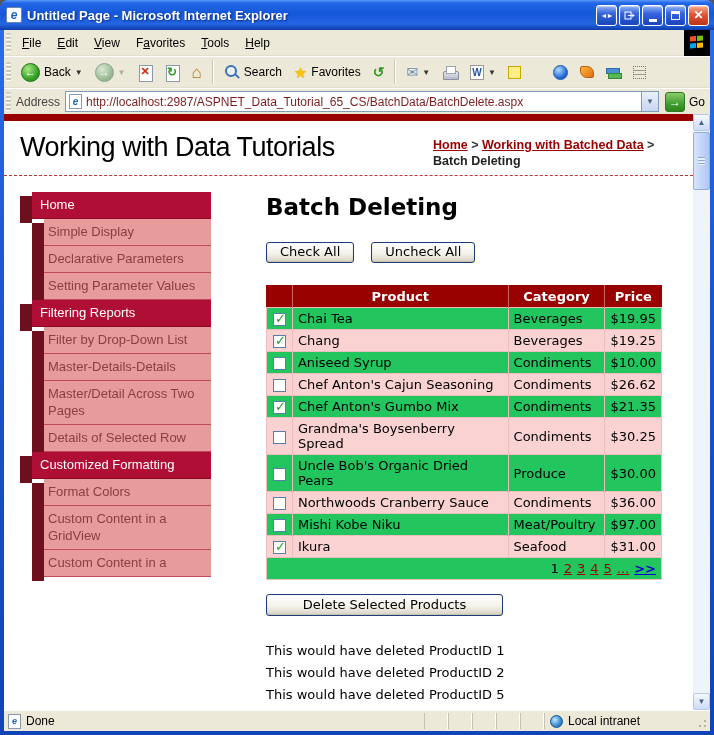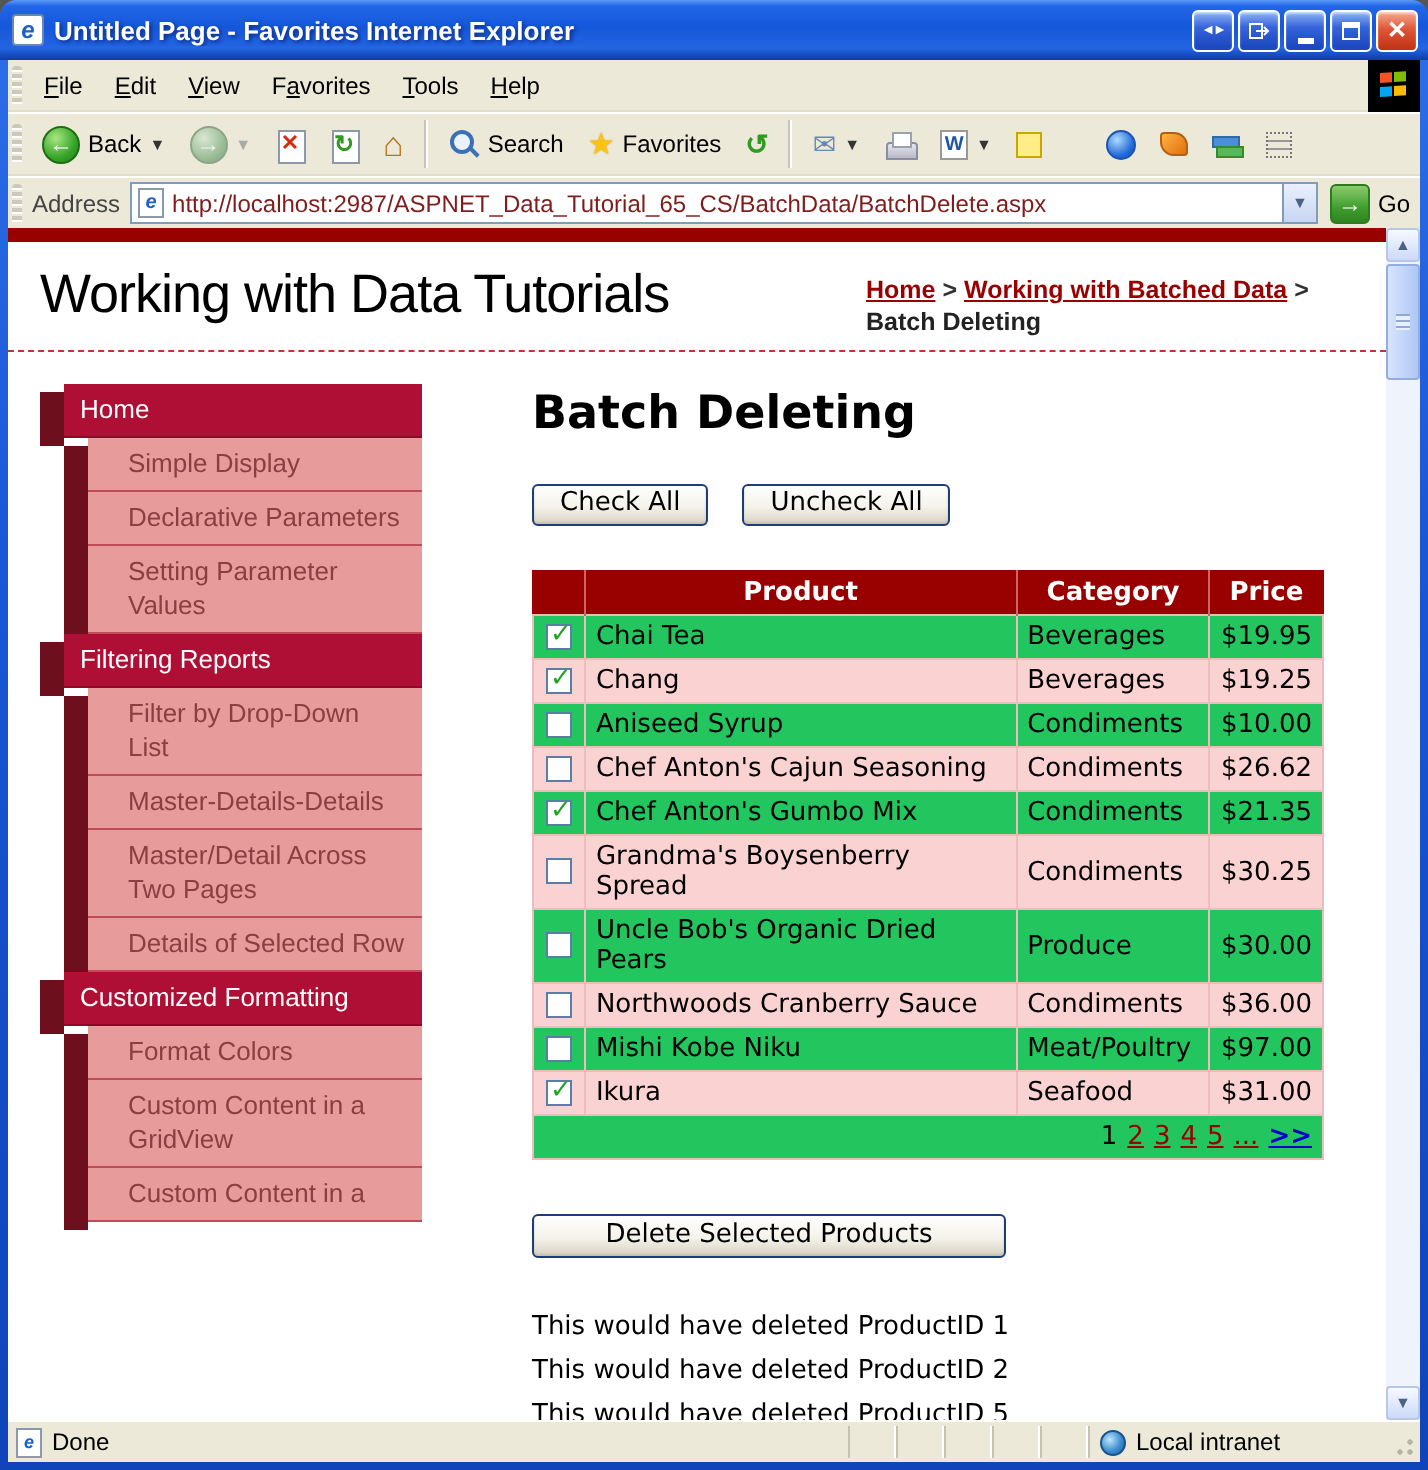--- a/index.html
+++ b/index.html
@@ -128,31 +128,31 @@
   
   .sidebar { width:207px; flex:0 0 207px; padding-left:16px; font-size:13px; }
   .nav-item { position:relative; }
   .nav-item::before { content:""; position:absolute; width:12px; top:4px; bottom:-4px; background:#6E0F1E; }
   .nav-item.lvl1 { padding-left:12px; }
   .nav-item.lvl1::before { left:0; }
   .nav-item.lvl2 { padding-left:24px; }
   .nav-item.lvl2::before { left:12px; }
   .nav-item .tab { display:block; position:relative; padding:4px 8px 5px; line-height:17px; cursor:pointer; }
   .lvl1 .tab { background:#B00F35; color:#FFFFFF; border-bottom:1px solid #8C0A28; }
-  .lvl2 .tab { background:#E79B9B; color:#8A4040; border-bottom:1px solid #C24B5A; padding-left:20px; }
+  .lvl2 .tab { background:#E79B9B; color:#8A4040; border-bottom:1px solid #C24B5A; padding-left:4px; }
 
   
   .main { margin-left:55px; width:396px; font-family:"DejaVu Sans", sans-serif; }
   .main h1 { font-size:23px; margin:2px 0 22px; color:#000; font-family:"DejaVu Sans", sans-serif; }
   .btnrow { display:flex; gap:17px; margin-bottom:22px; }
   .xp-button { font-family:"DejaVu Sans", sans-serif; font-size:13px; color:#000;
     padding:1px 13px 3px; border:1px solid #1D3C7B; border-radius:3px;
     background:linear-gradient(180deg,#FFFFFF,#F4F2EA 55%,#D8D2C2);
     box-shadow:inset 0 -1px 1px #C8C2B0; cursor:pointer; }
-  .delete-btn { width:237px; margin-top:27px; padding:2px 0 3px; }
+  .delete-btn { width:237px; margin-top:14px; padding:2px 0 3px; }
 
   table.products { border-collapse:collapse; width:396px; font-size:13px; border:1px solid #990000; }
   table.products th { background:#990000; color:#fff; font-weight:bold; padding:3px 4px;
     text-align:center; border-left:1px solid #CC6666; }
   table.products th:first-child { border-left:none; width:26px; }
   table.products td { padding:3px 5px; border:1px solid #EDBCBC; color:#000; background:#22c55e; }
   table.products tr.alt td { background:#FAD2D2; }
   td.cb-cell { width:26px; text-align:center; }
   th.col-product, td.product { width:219px; }
   th.col-category, td.category { width:97px; }
@@ -200,21 +200,21 @@
       radial-gradient(circle at 9px 8px,#B8B4A4 1.2px,transparent 1.5px),
       radial-gradient(circle at 4px 13px,#B8B4A4 1.2px,transparent 1.5px); }
 </style>
 </head>
 <body>
 
 <div class="window">
 
   <div class="titlebar">
     <span class="title-icon">e</span>
-    <span class="title-text">Untitled Page - Favorites Internet Explorer</span>
+    <span class="title-text">Untitled Page - Microsoft Internet Explorer</span>
     <div class="wbtns">
       <span class="wbtn">
           <span class="glyph-arr">◄►</span>
         </span>
       <span class="wbtn">
         <svg width="11" height="11" viewBox="0 0 11 11">
           <rect x="1" y="2" width="6" height="7" fill="none" stroke="#fff" stroke-width="1"></rect>
           <path d="M4 5.5 H10 M8 3.5 L10 5.5 L8 7.5" fill="none" stroke="#fff" stroke-width="1"></path>
         </svg>
       </span>

